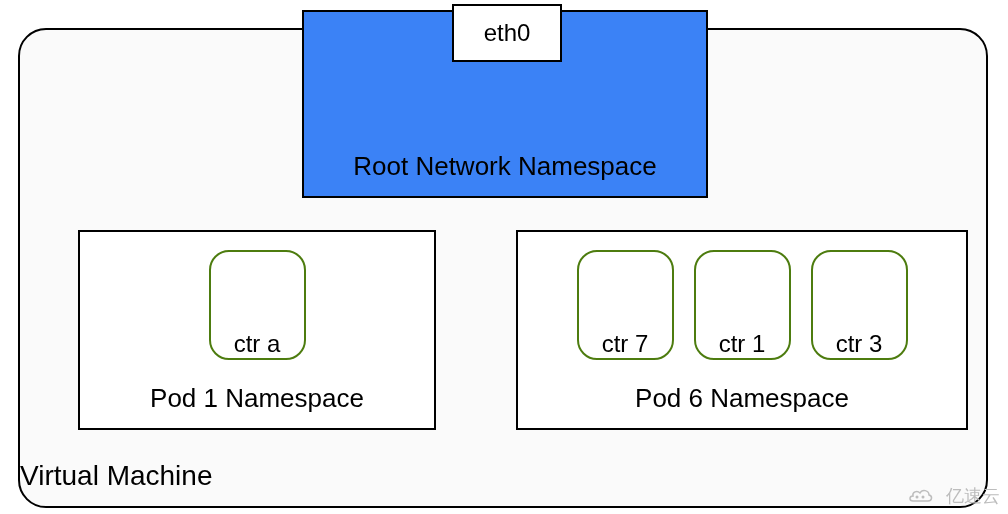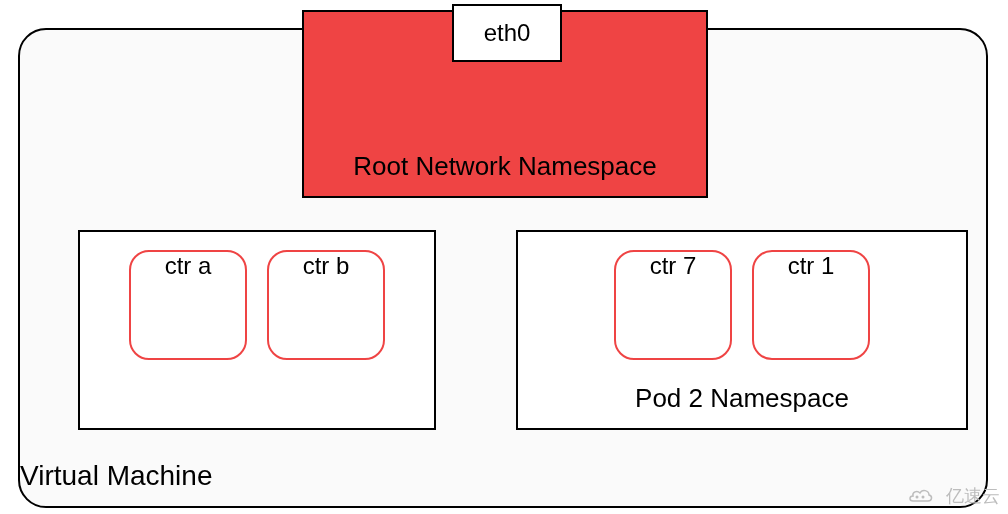--- a/index.html
+++ b/index.html
@@ -24,21 +24,21 @@
       border-radius: 28px;
       background: #fafafa;
     }
     .root-ns {
       position: absolute;
       left: 282px;
       top: -20px;
       width: 406px;
       height: 188px;
       border: 2px solid #000;
-      background: #ef4444;
+      background: #3b82f6;
     }
     .eth0 {
       position: absolute;
       left: 148px;
       top: -8px;
       width: 110px;
       height: 58px;
       border: 2px solid #000;
       background: #ffffff;
       display: flex;
@@ -72,26 +72,26 @@
     .ctr-row {
       position: absolute;
       top: 18px;
       left: 0;
       right: 0;
       display: flex;
       justify-content: center;
       gap: 20px;
     }
     .ctr {
-      width: 118px;
+      width: 97px;
       height: 110px;
-      border: 2px solid #ef4444;
+      border: 2px solid #4d7c0f;
       border-radius: 20px;
       display: flex;
-      align-items: flex-start;
+      align-items: flex-end;
       justify-content: center;
       font-size: 24px;
     }
     .pod-label {
       position: absolute;
       bottom: 14px;
       left: 0;
       right: 0;
       text-align: center;
       font-size: 26px;
@@ -135,36 +135,37 @@
       <span>eth0</span>
     </div>
     <div class="root-ns-label">Root Network Namespace</div>
   </div>
 
   <div class="pod-box pod1">
     <div class="ctr-row">
       <div class="ctr">
         <span>ctr a</span>
       </div>
-      <div class="ctr">
-        <span>ctr b</span>
-      </div>
     </div>
+    <div class="pod-label">Pod 1 Namespace</div>
   </div>
 
   <div class="pod-box pod2">
     <div class="ctr-row">
       <div class="ctr">
         <span>ctr 7</span>
       </div>
       <div class="ctr">
         <span>ctr 1</span>
       </div>
+      <div class="ctr">
+        <span>ctr 3</span>
+      </div>
     </div>
-    <div class="pod-label">Pod 2 Namespace</div>
+    <div class="pod-label">Pod 6 Namespace</div>
   </div>
 
   <div class="vm-label">Virtual Machine</div>
 </div>
 
 <div class="watermark">
   <span class="watermark-icon">
     <svg viewBox="0 0 28 18">
       <path d="M22 14 C26 14 27 9 23 8 C23 3 16 2 14 6 C11 3 6 5 7 9 C3 9 3 14 7 14 Z" fill="none" stroke="#bdbdbd" stroke-width="1.5"></path>
       <circle cx="11" cy="10" r="1.5" fill="#bdbdbd"></circle>

